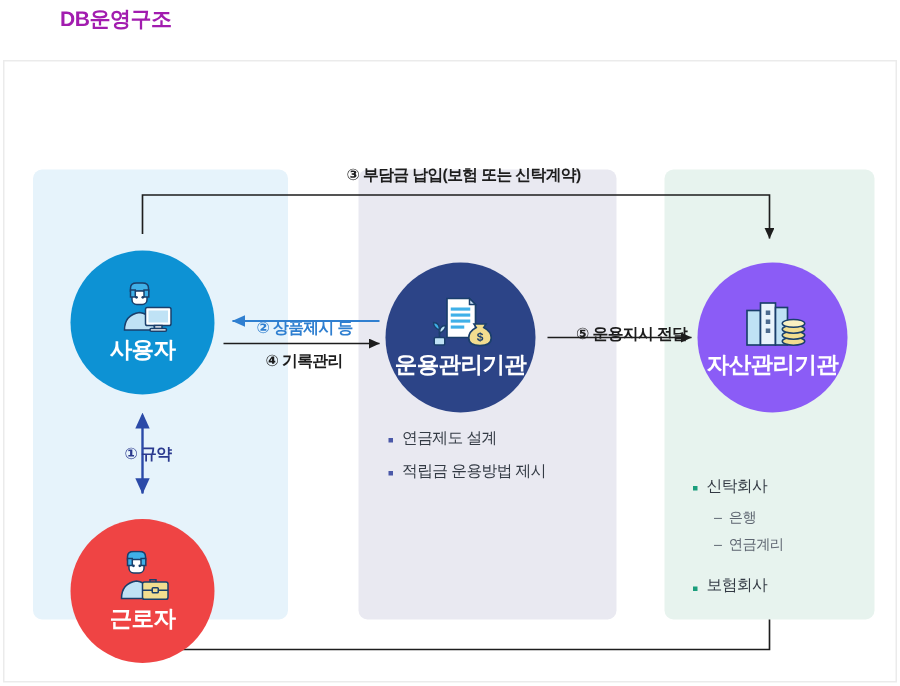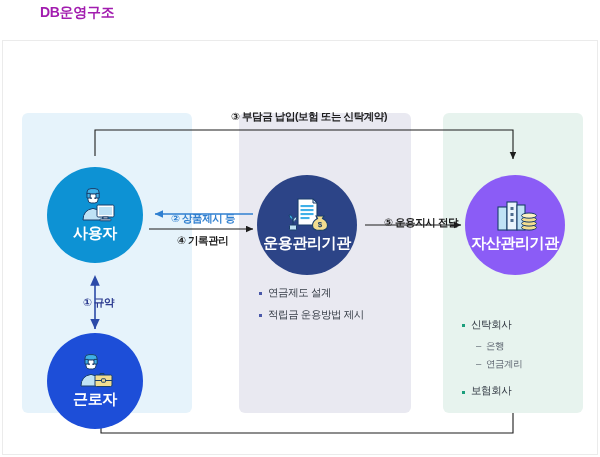--- a/index.html
+++ b/index.html
@@ -45,21 +45,21 @@
     justify-content: center;
   }
   .node-label {
     color: #ffffff;
     font-size: 15px;
     font-weight: bold;
     letter-spacing: -0.4px;
     margin-top: 2px;
   }
   #circle-user     { left: 44px;  top: 126px; width: 96px;  height: 96px;  background: #0d92d4; }
-  #circle-worker   { left: 44px;  top: 292px; width: 96px;  height: 96px;  background: #1d4ed8; }
+  #circle-worker   { left: 44px;  top: 305px; width: 96px;  height: 96px;  background: #ef4444; }
   #circle-manager  { left: 254px; top: 134px; width: 100px; height: 100px; background: #2c4487; }
   #circle-asset    { left: 462px; top: 134px; width: 100px; height: 100px; background: #8b5cf6; }
 
   .icon-svg { display: block; }
 
   
   .bullet-list {
     position: absolute;
     font-size: 10.5px;
     color: #333a44;

